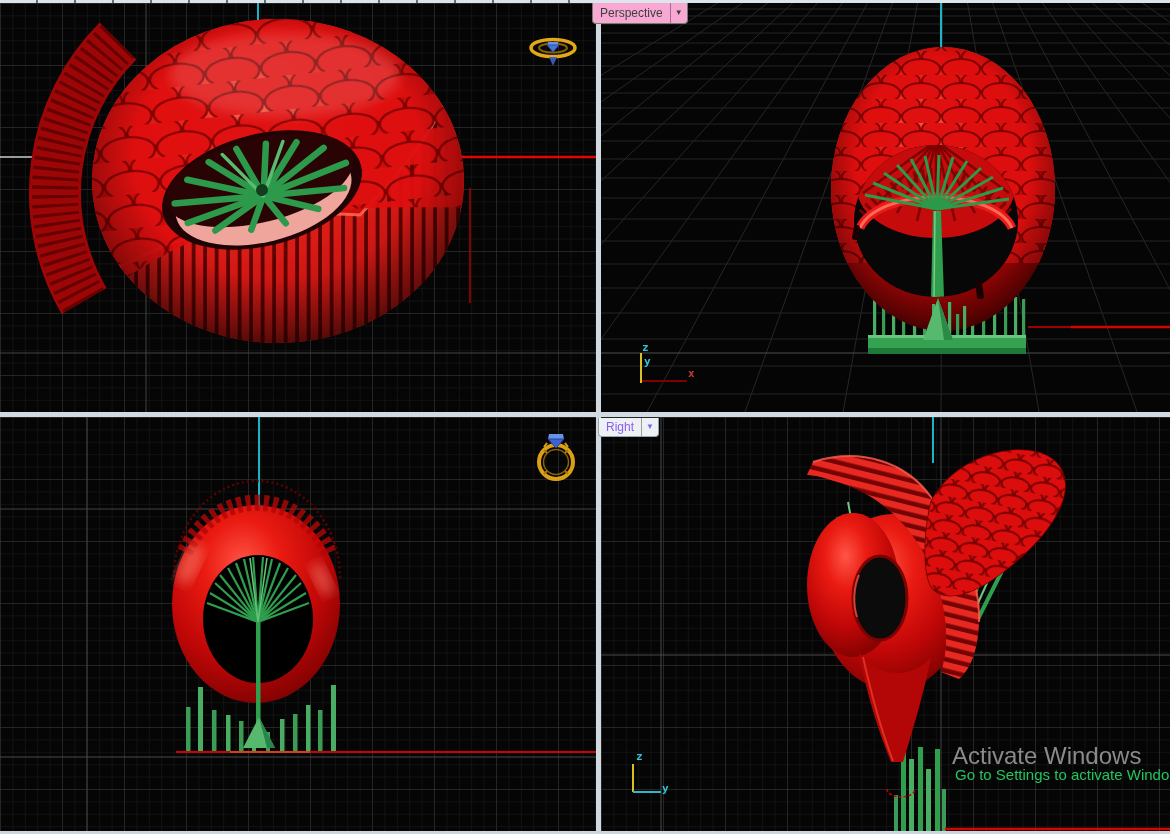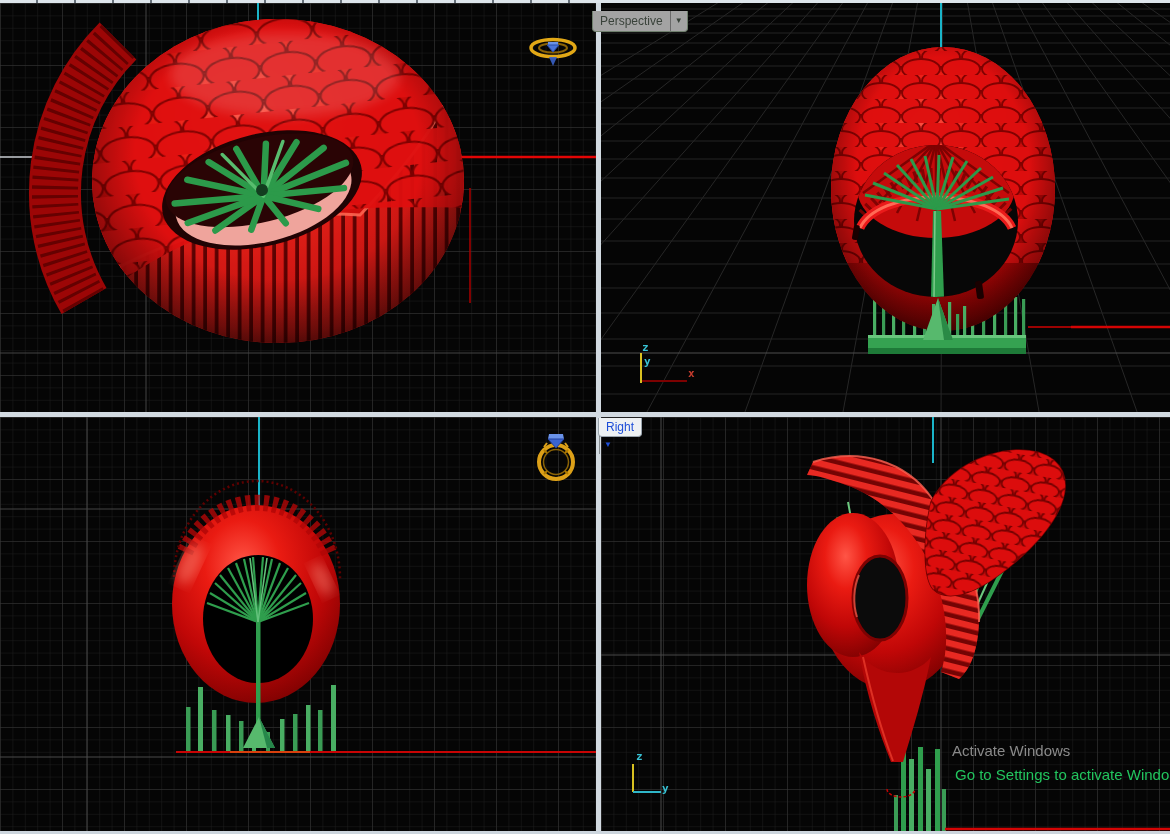--- a/index.html
+++ b/index.html
@@ -14,31 +14,31 @@
   #strip-top{left:0;top:0;width:1170px;height:3px;background:#dde5eb;}
   #strip-top-ticks{left:0;top:0;width:596px;height:3px;
     background:repeating-linear-gradient(90deg,transparent 0 36px,#66707a 36px 38px);}
   #strip-bottom{left:0;top:831px;width:1170px;height:3px;background:#ccd5dd;}
   #div-v{left:596px;top:3px;width:5px;height:828px;background:#d2dae1;}
   #div-h{left:0;top:412px;width:1170px;height:5px;background:#d2dae1;}
   .tab{position:absolute;z-index:6;display:flex;align-items:stretch;height:20px;
     font-size:12px;line-height:20px;cursor:default;}
   .tab .lbl{padding:0 7px;}
   .tab .dd{width:16px;text-align:center;font-size:8px;line-height:20px;border-left:1px solid rgba(0,0,0,.35);}
-  #tab-perspective{left:592px;top:11px;background:#a3a3a3;border:1px solid #6f7f6d;
+  #tab-perspective{left:592px;top:3px;background:#f9a8d4;border:1px solid #6f7f6d;
     border-top:none;color:#39423a;border-radius:0 0 4px 4px;}
   #tab-right{left:598px;top:418px;height:18px;background:#eef1f3;border:1px solid #9aa4ad;
-    border-top:none;color:#1d4ed8;border-radius:0 0 4px 4px;flex-direction:column;}
+    border-top:none;color:#8b5cf6;border-radius:0 0 4px 4px;}
   #tab-right .lbl,#tab-right .dd{line-height:18px;}
   .gz{position:absolute;z-index:5;font-family:"DejaVu Sans Mono",monospace;
     font-size:11px;font-weight:bold;}
   .gz.cy{color:#38c2d4;}
   .gz.rd{color:#c63c2e;}
   .wm{position:absolute;z-index:5;white-space:nowrap;}
-  #wm1{left:952px;top:742px;font-size:15px;color:#8a8a8a;text-align:center;}
+  #wm1{left:952px;top:742px;font-size:24px;color:#8a8a8a;text-align:center;}
   #wm2{left:955px;top:766px;font-size:15px;color:#22c55e;}
   svg{display:block;}
 </style>
 </head>
 <body>
 
 <div id="screen">
 
 <svg width="0" height="0" style="position:absolute">
   <defs>

